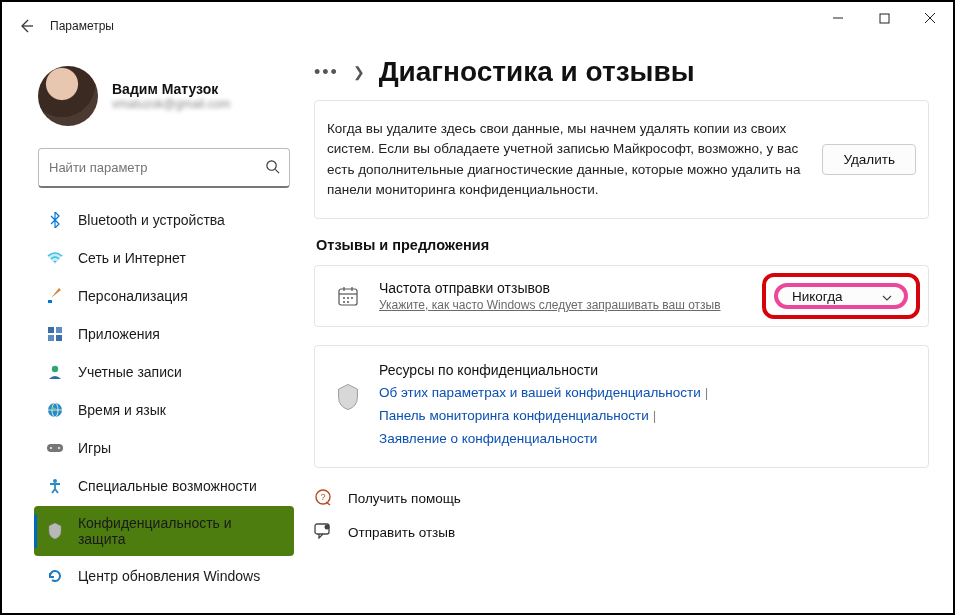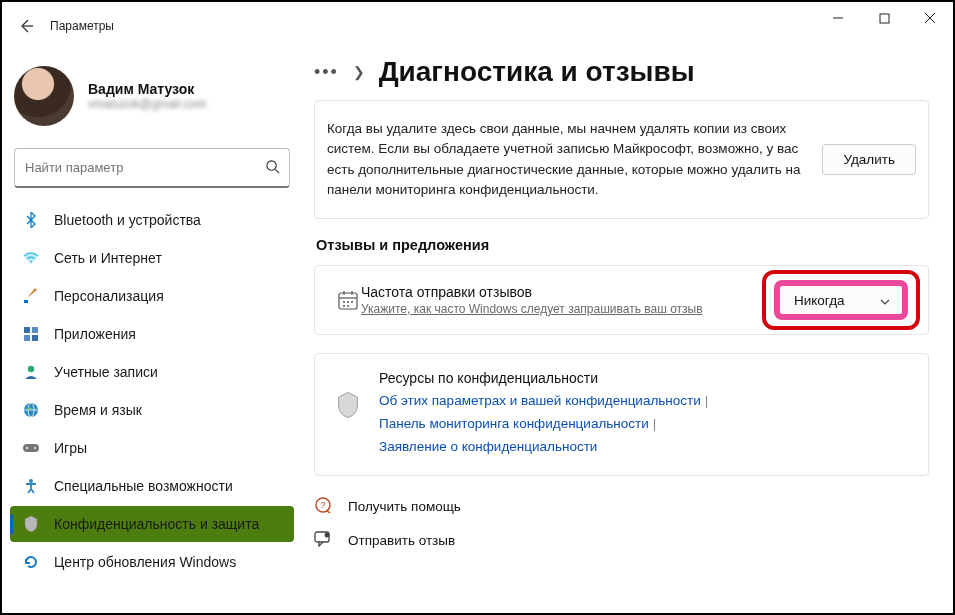--- a/index.html
+++ b/index.html
@@ -3,21 +3,21 @@
 <meta charset="utf-8">
 <style>
   * { box-sizing: border-box; margin: 0; padding: 0; font-family: "Segoe UI", Arial, sans-serif; }
   body { background: #fff; width: 955px; height: 615px; overflow: hidden; border: 2px solid #000; position: relative; }
   .titlebar { height: 48px; display: flex; align-items: center; padding: 0 4px; }
   .back-btn { width: 40px; height: 40px; display:flex; align-items:center; justify-content:center; color:#333; font-size:16px; cursor:pointer; }
   .app-title { font-size: 12px; color:#222; margin-left:4px; }
   .win-controls { position:absolute; top:0; right:0; display:flex; }
   .win-btn { width:46px; height:32px; display:flex; align-items:center; justify-content:center; color:#222; cursor:pointer; }
   .content { display:flex; height: calc(100% - 48px); }
-  .sidebar { width: 300px; padding: 8px 8px 8px 8px; display:flex; flex-direction:column; }
+  .sidebar { width: 300px; padding: 8px 8px 8px 32px; display:flex; flex-direction:column; }
   .profile { display:flex; align-items:center; gap:14px; padding: 8px 0 18px 4px; }
   .avatar { width:60px; height:60px; border-radius:50%; background: radial-gradient(circle at 40% 30%, #e8c6b0 0 28%, #3b2a22 30% 60%, #4a3a32 60% 100%); }
   .profile-name { font-size:14px; font-weight:600; color:#111; }
   .profile-email { font-size:12px; color:#888; filter: blur(2px); }
   .search { position:relative; margin: 4px 4px 14px 4px; }
   .search input { width:100%; height:40px; border:1px solid #bbb; border-bottom:2px solid #777; border-radius:4px; padding:0 32px 0 10px; font-size:13px; background:#fff; }
   .search .icon { position:absolute; right:10px; top:50%; transform:translateY(-50%); color:#444; font-size:14px; }
   .nav { display:flex; flex-direction:column; gap:2px; overflow:hidden; }
   .nav-item { display:flex; align-items:center; gap:14px; padding:9px 12px; border-radius:4px; font-size:14px; color:#1a1a1a; cursor:pointer; position:relative; }
   .nav-item.selected { background:#4d7c0f; }
@@ -26,26 +26,26 @@
   .main { flex:1; padding: 6px 24px 0 12px; overflow:auto; }
   .breadcrumb { display:flex; align-items:center; gap:14px; margin-bottom:12px; }
   .bc-dots { font-size:18px; color:#555; letter-spacing:2px; cursor:pointer; }
   .bc-chevron { color:#555; font-size:14px; }
   .page-title { font-size:28px; font-weight:600; color:#111; }
   .card { border:1px solid #e4e4e4; border-radius:4px; background:#fff; margin-bottom:18px; }
   .delete-card { display:flex; align-items:center; padding:18px 12px; gap:20px; }
   .delete-text { flex:1; font-size:13.5px; line-height:1.5; color:#222; }
   .btn { border:1px solid #ccc; background:#fcfcfc; border-radius:4px; padding:7px 20px; font-size:13.5px; cursor:pointer; color:#111; }
   .section-title { font-size:14.5px; font-weight:600; color:#111; margin: 10px 0 12px 2px; }
-  .freq-card { display:flex; align-items:center; padding:14px 20px; }
+  .freq-card { display:flex; align-items:center; padding:14px 20px; gap:18px; }
   .freq-icon { width:26px; display:flex; justify-content:center; color:#444; }
   .freq-text { flex:1; }
   .freq-title { font-size:14px; color:#111; }
   .freq-sub { font-size:12px; color:#6a6a6a; margin-top:2px;text-decoration:underline; }
-  .dropdown { width:134px; height:40px; border:6px solid #ec4899; border-radius:8px; display:flex; align-items:center; justify-content:space-between; padding:0 12px 0 14px; font-size:13.5px; color:#111; background:#fcfcfc; cursor:pointer; }
+  .dropdown { width:134px; height:26px; border:4px solid #ec4899; border-radius:13px; display:flex; align-items:center; justify-content:space-between; padding:0 12px 0 14px; font-size:13.5px; color:#111; background:#fcfcfc; cursor:pointer; }
   .highlight { border:4px solid #d4040a; border-radius:12px; padding:6px 8px; margin:-10px -12px; }
   .res-card { padding:16px 20px; display:flex; gap:18px; align-items:flex-start; }
   .shield-icon { width:26px; display:flex; justify-content:center; color:#777; margin-top:22px; }
   .res-title { font-size:14px; color:#111; margin-bottom:4px; }
   .link-row { font-size:13.5px; line-height:1.7; }
   .link-row a { color:#0a4fb3; text-decoration:none; cursor:pointer; }
   .link-sep { color:#888; margin:0 4px; }
   .help-links { margin-top:20px; display:flex; flex-direction:column; gap:14px; }
   .help-item { display:flex; align-items:center; gap:14px; font-size:13.5px; color:#111; cursor:pointer; }
   .help-icon { width:20px; color:#ba4a1f; }

